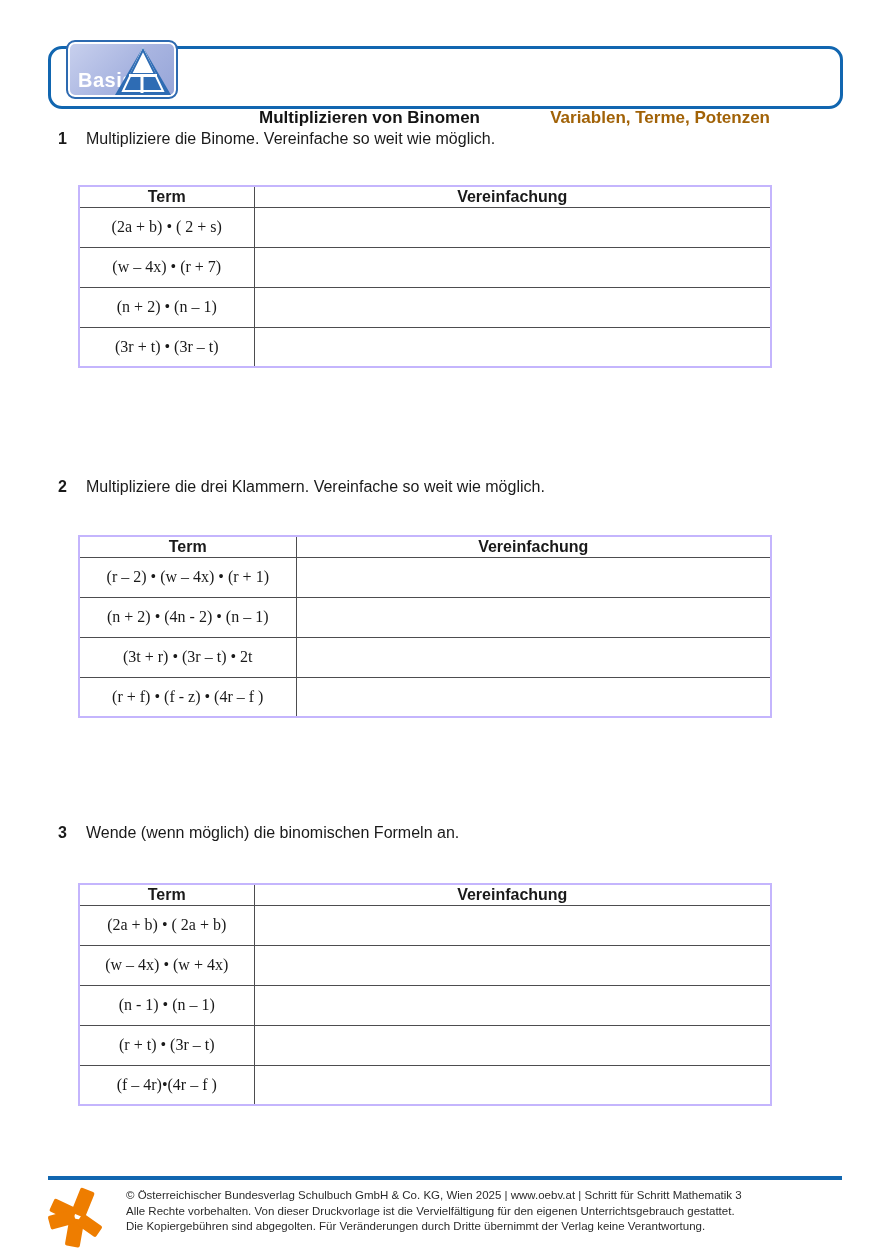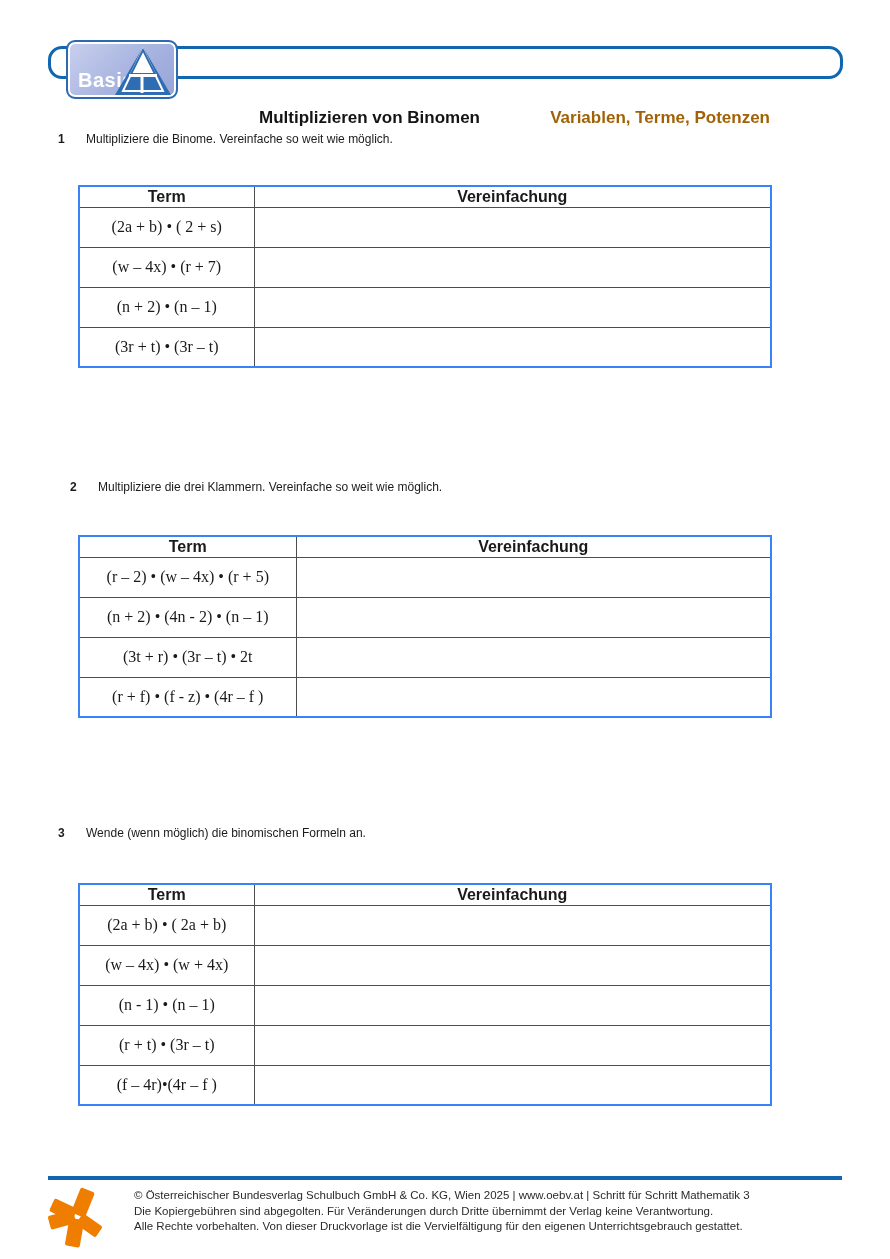--- a/index.html
+++ b/index.html
@@ -11,21 +11,21 @@
     background: #ffffff;
     font-family: "Liberation Sans", sans-serif;
     color: #1a1a1a;
     overflow: hidden;
   }
 
   
   .header-pill {
     position: absolute;
     left: 48px; top: 46px;
-    width: 795px; height: 33px;
+    width: 795px; height: 63px;
     border: 3px solid #1166b0;
     border-radius: 14px;
     background: #ffffff;
   }
   .badge {
     position: absolute;
     left: 66px; top: 40px;
     width: 112px; height: 59px;
     border: 2px solid #2d6ab0;
     border-radius: 9px;
@@ -54,33 +54,33 @@
   }
   .header-topic {
     position: absolute;
     right: 70px; top: 59px;
     font-size: 17px;
     font-weight: bold;
     color: #a16207;
   }
 
   
-  .task-line { position: absolute; left: 58px; font-size: 12px; line-height: 20px; }
+  .task-line { position: absolute; left: 58px; font-size: 16px; line-height: 20px; }
   .task-line .num { font-weight: bold; display: inline-block; width: 28px; }
   #task1-line { top: 129px; }
-  #task2-line { top: 477px; margin-left: 12px; }
+  #task2-line { top: 477px; }
   #task3-line { top: 823px; }
 
   table.worksheet {
     position: absolute;
     left: 78px;
     width: 694px;
     border-collapse: collapse;
     table-layout: fixed;
-    border: 2px solid #3b82f6;
+    border: 2px solid #c4b5fd;
     background: #ffffff;
   }
   #table1 { top: 185px; }
   #table2 { top: 535px; }
   #table3 { top: 883px; }
   table.worksheet th, table.worksheet td {
     border: 1px solid #4d4d4f;
     font-size: 16px;
     text-align: center;
     vertical-align: middle;
@@ -98,21 +98,21 @@
     width: 794px; height: 4px;
     background: #1166b0;
   }
   .footer-logo {
     position: absolute;
     left: 46px; top: 1186px;
     width: 64px; height: 66px;
   }
   .footer-text {
     position: absolute;
-    left: 134px; top: 1188px;
+    left: 126px; top: 1188px;
     font-size: 11.5px;
     line-height: 15.5px;
     color: #2b2b2b;
   }
 </style>
 </head>
 <body>
 
 <div class="page">
 
@@ -170,21 +170,21 @@
     <colgroup>
         <col class="c1">
         <col class="c2">
       </colgroup>
     <tbody>
         <tr>
       <th>Term</th>
       <th>Vereinfachung</th>
     </tr>
     <tr>
-          <td>(r – 2) • (w – 4x) • (r + 5)</td>
+          <td>(r – 2) • (w – 4x) • (r + 1)</td>
           <td></td>
         </tr>
     <tr>
           <td>(n + 2) • (4n - 2) • (n – 1)</td>
           <td></td>
         </tr>
     <tr>
           <td>(3t + r) • (3r – t) • 2t</td>
           <td></td>
         </tr>
@@ -236,17 +236,17 @@
     <g fill="#ee7d00">
       <rect x="24" y="2" width="15" height="27" rx="2" transform="rotate(22 31.5 30)"></rect>
       <rect x="24" y="2" width="14" height="25" rx="2" transform="rotate(-65 31.5 30)"></rect>
       <rect x="24" y="33" width="15" height="28" rx="2" transform="rotate(10 31.5 30)"></rect>
       <rect x="24" y="33" width="14" height="26" rx="2" transform="rotate(75 31.5 30)"></rect>
       <rect x="24" y="33" width="13" height="24" rx="2" transform="rotate(-55 31.5 30)"></rect>
     </g>
   </svg>
   <div class="footer-text">
     <div>© Österreichischer Bundesverlag Schulbuch GmbH &amp; Co. KG, Wien 2025 | www.oebv.at | Schritt für Schritt Mathematik 3</div>
+    <div>Alle Rechte vorbehalten. Von dieser Druckvorlage ist die Vervielfältigung für den eigenen Unterrichtsgebrauch gestattet.</div>
     <div>Die Kopiergebühren sind abgegolten. Für Veränderungen durch Dritte übernimmt der Verlag keine Verantwortung.</div>
-    <div>Alle Rechte vorbehalten. Von dieser Druckvorlage ist die Vervielfältigung für den eigenen Unterrichtsgebrauch gestattet.</div>
   </div>
 
 </div>
 
 </body></html>

